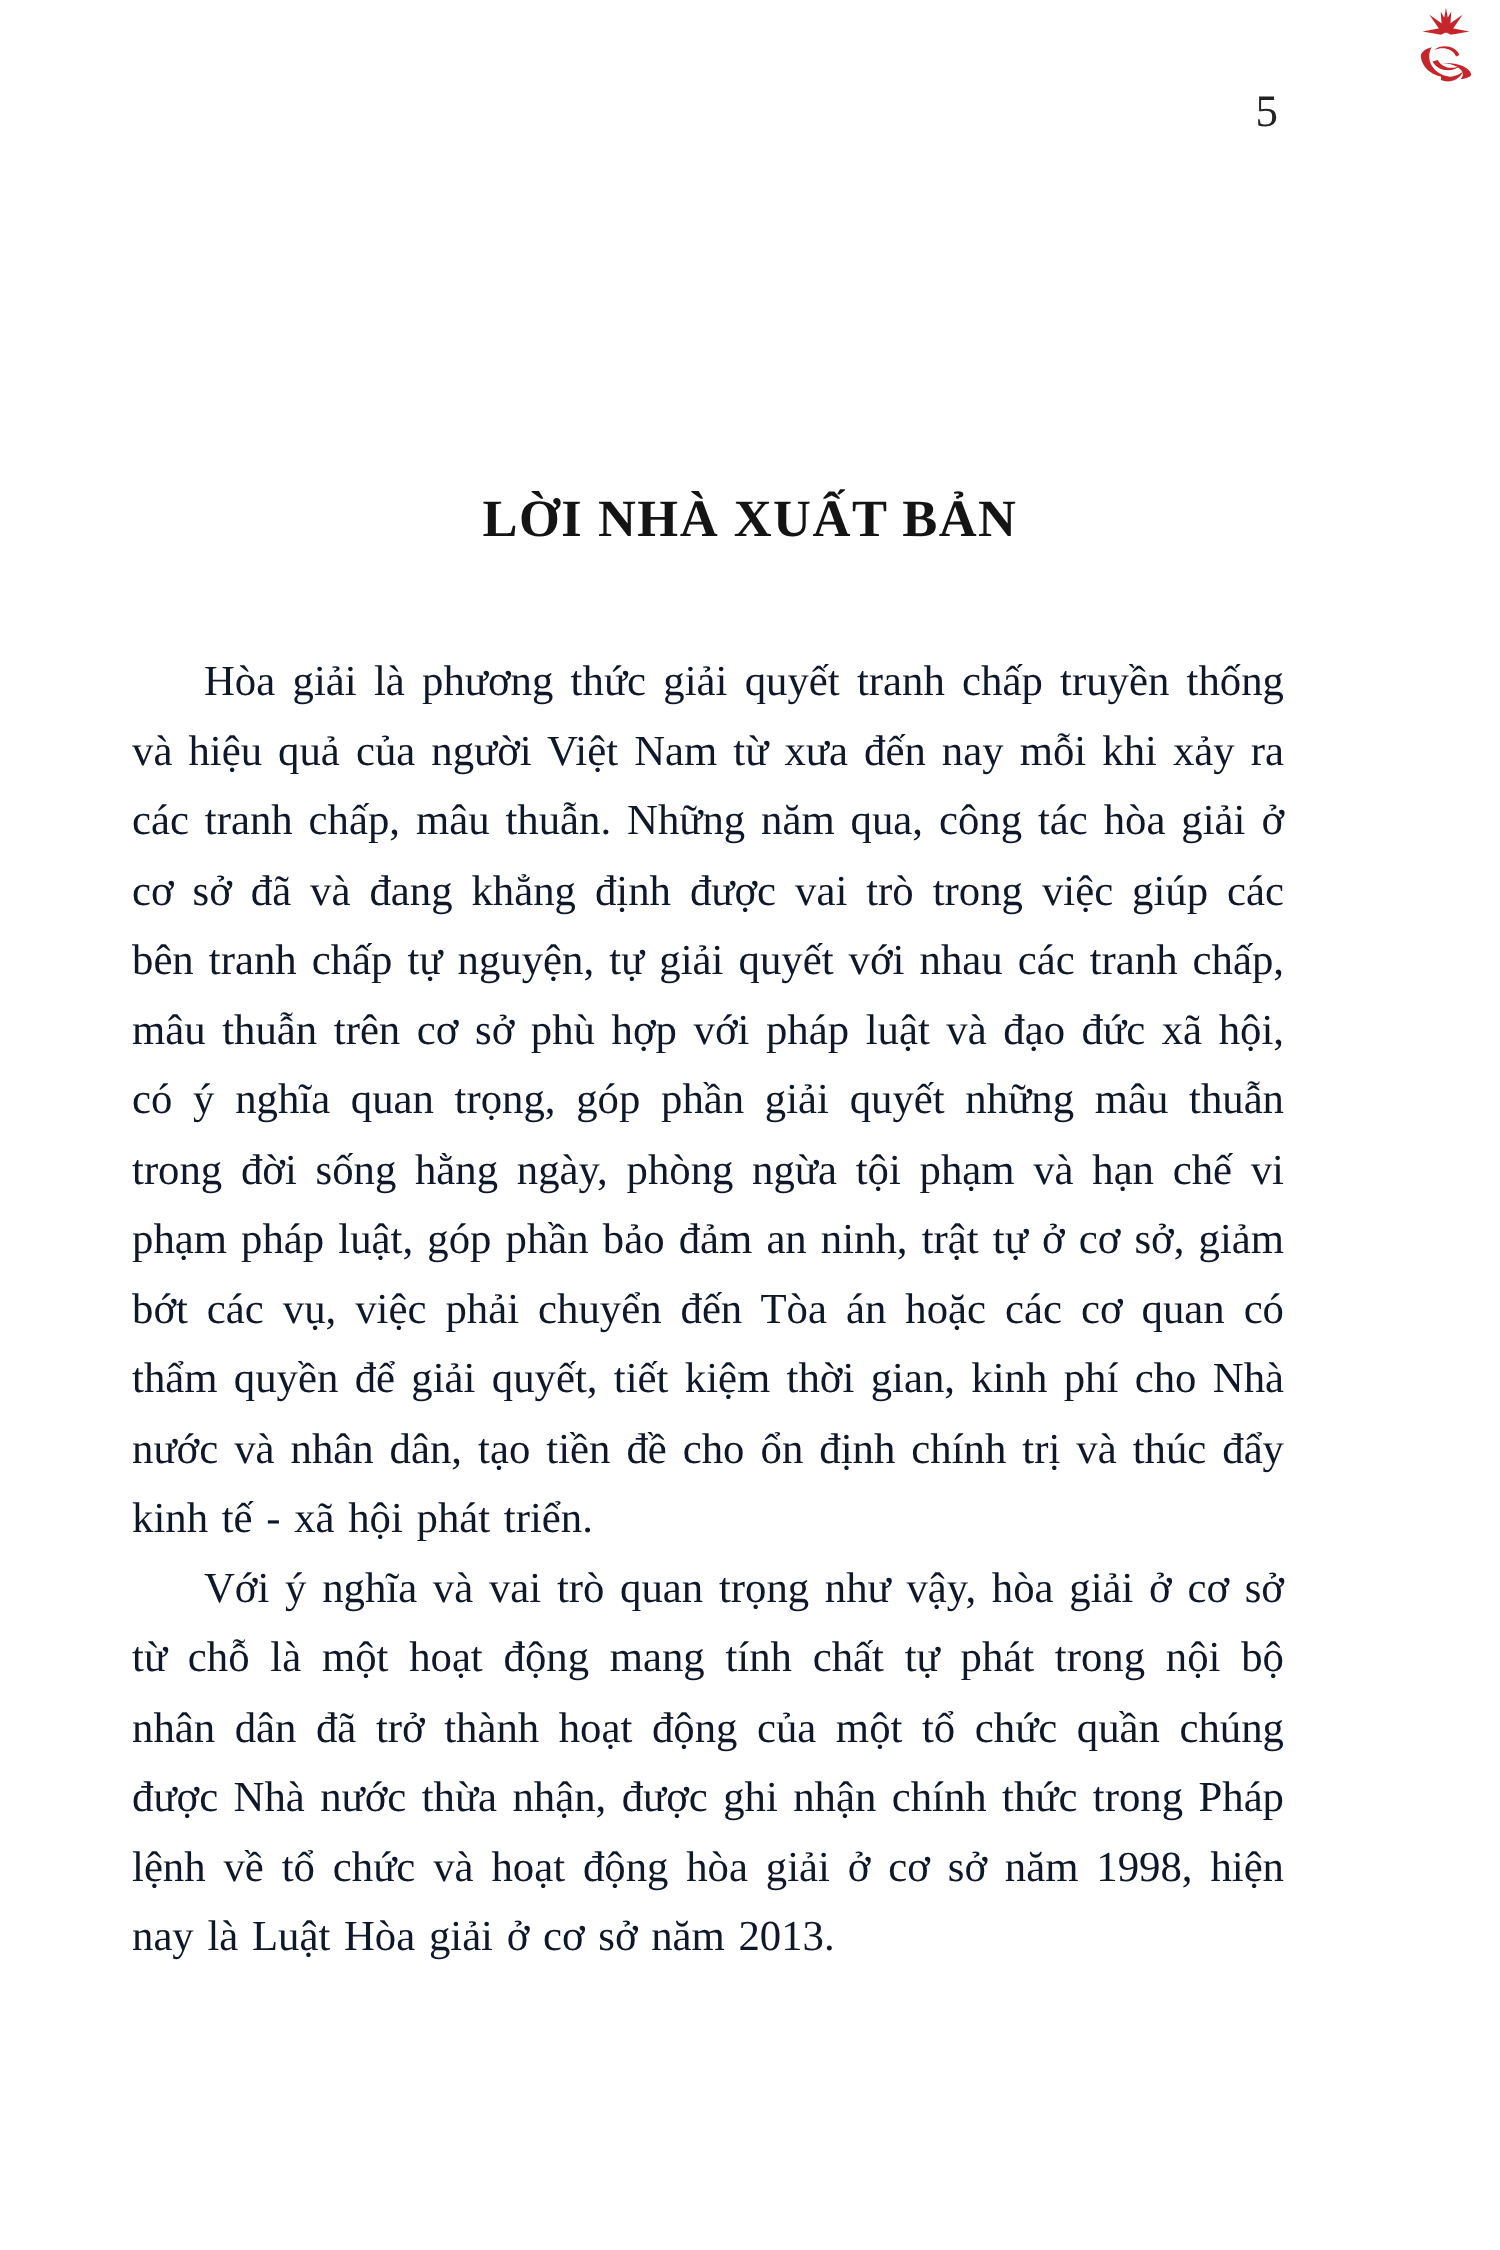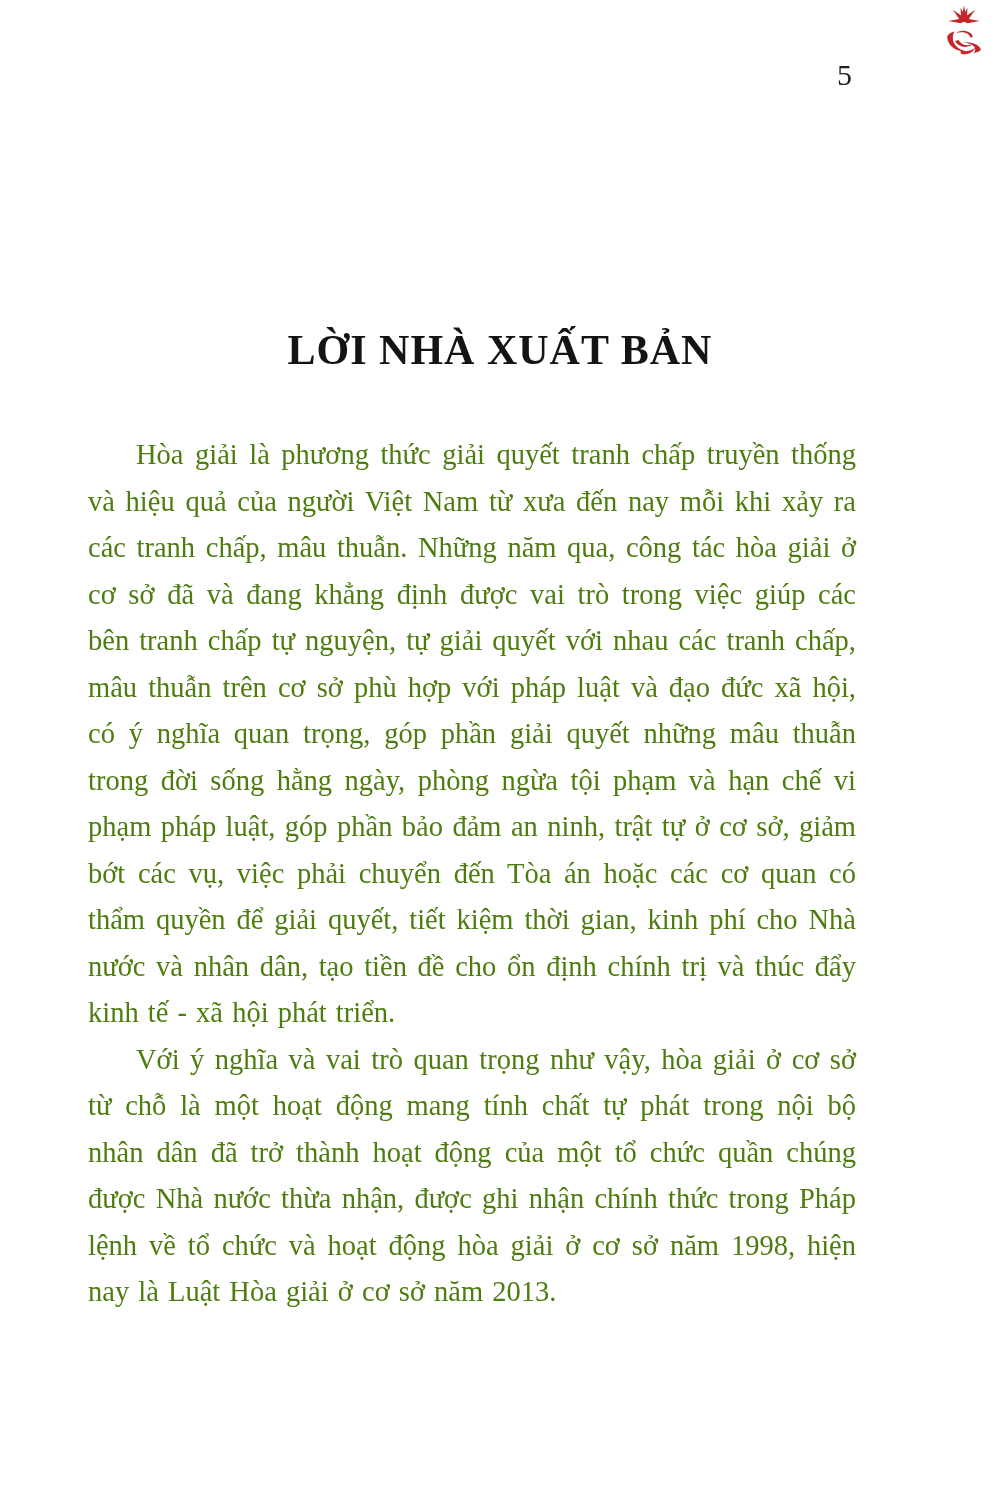--- a/index.html
+++ b/index.html
@@ -34,40 +34,40 @@
     font-size: 30px;
     color: #222;
   }
 
   .chapter-title {
     position: absolute;
     top: 326px;
     left: 0;
     width: 100%;
     text-align: center;
-    font-size: 42px;
+    font-size: 35px;
     font-weight: bold;
     letter-spacing: 1px;
     color: #141414;
   }
 
   .body-text {
     position: absolute;
     top: 432px;
     left: 88px;
     width: 768px;
   }
 
   .body-text p {
     font-size: 28.5px;
     line-height: 46.5px;
     text-align: justify;
     text-indent: 48px;
     word-spacing: 2px;
-    color: #4d7c0f;
+    color: #0f172a;
   }
 </style>
 </head>
 <body>
 
 <div class="page">
 
   <div class="logo">
     <svg viewBox="0 0 100 100" width="56" height="58" aria-hidden="true">
       <g fill="#c5262c">

